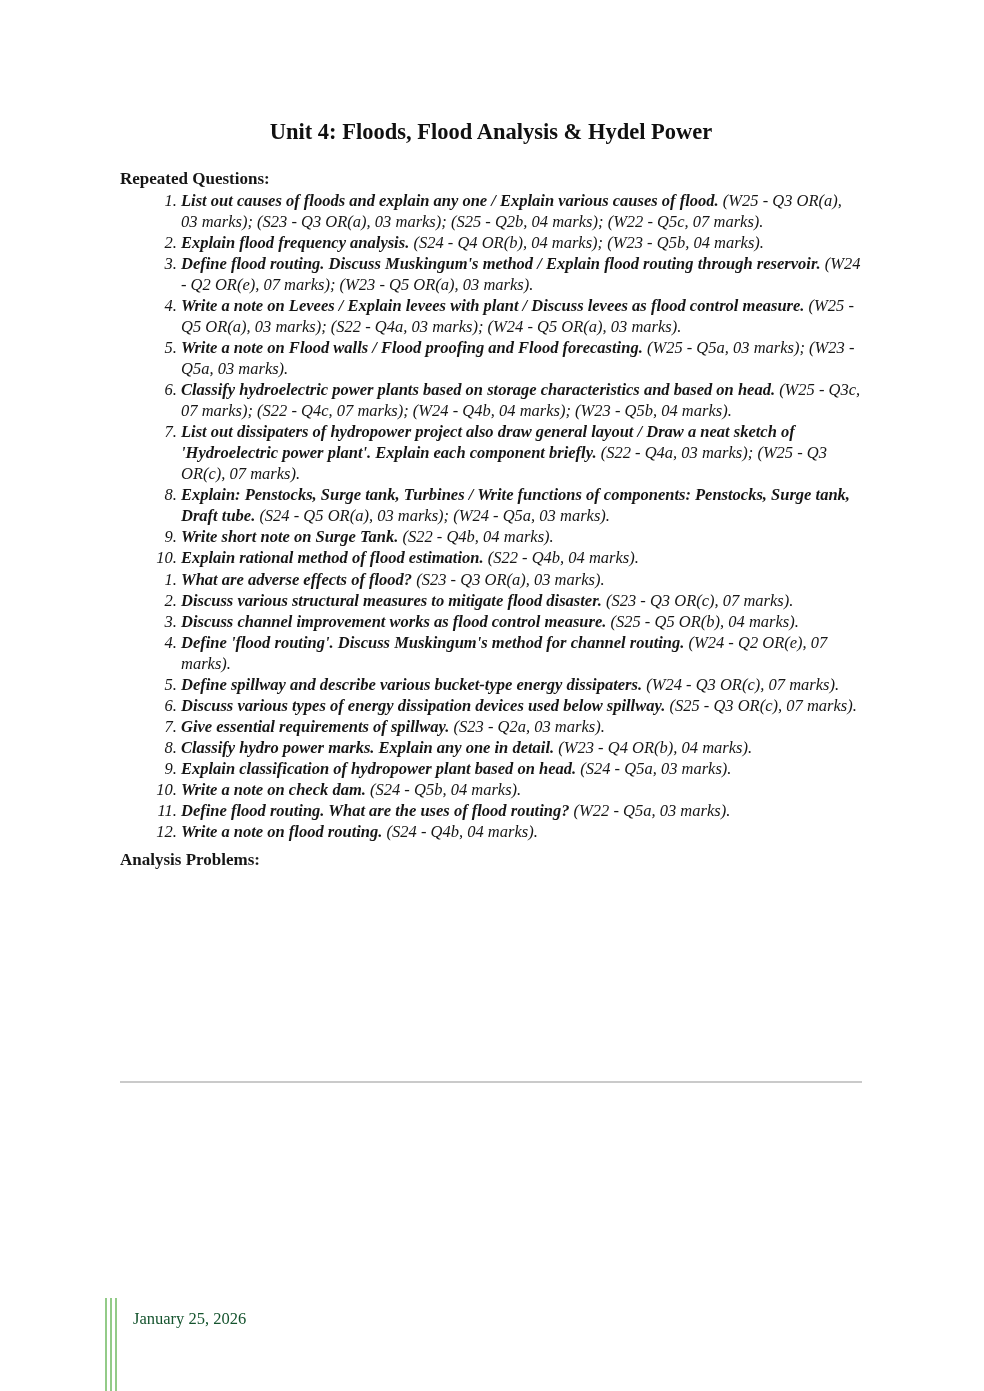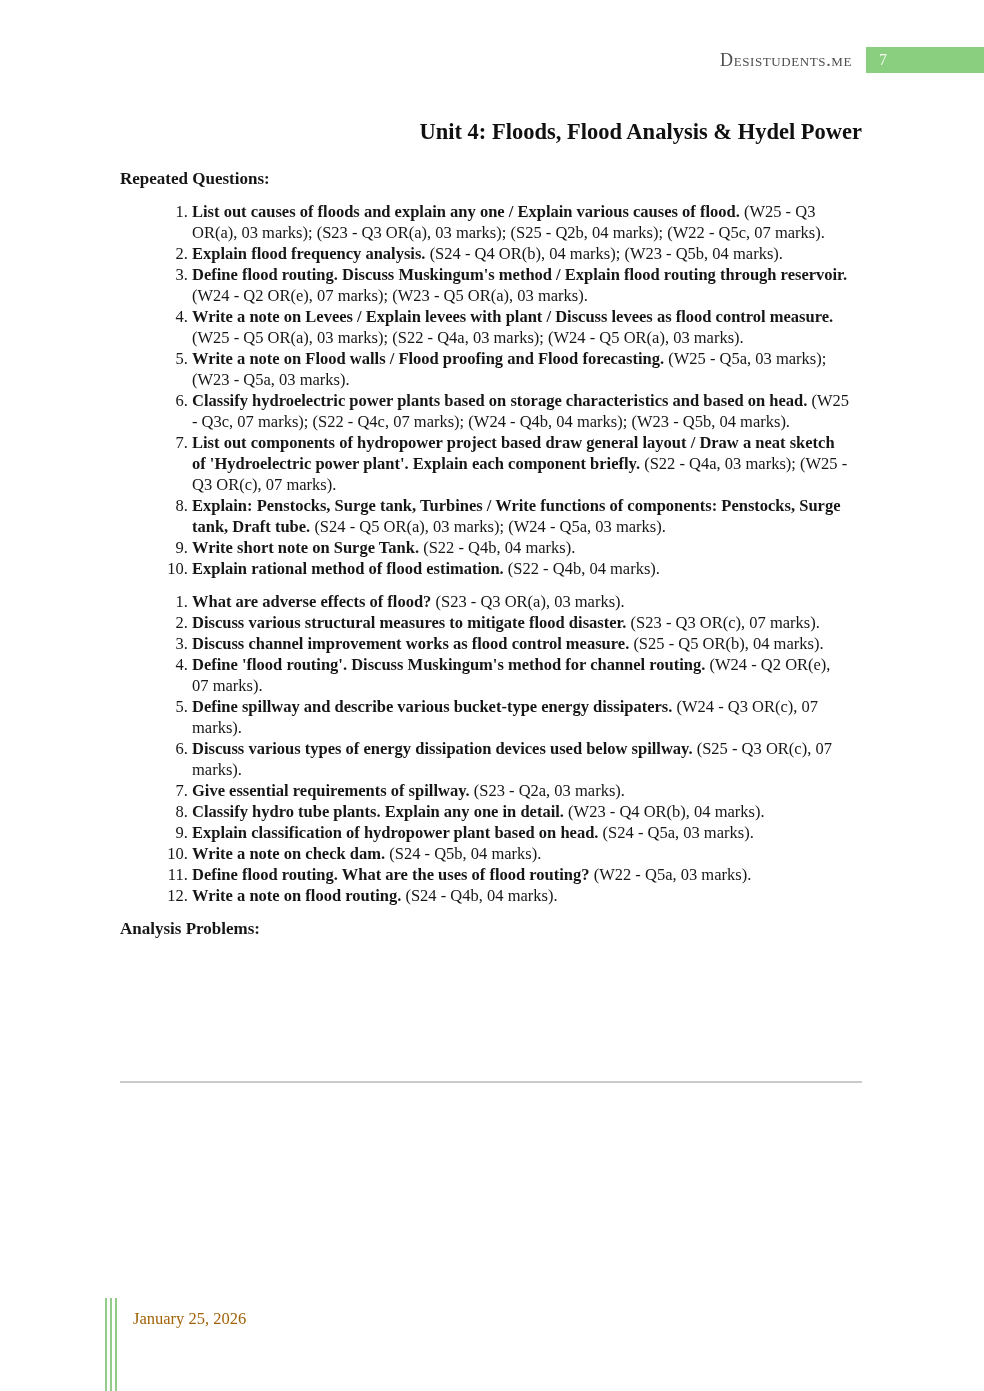--- a/index.html
+++ b/index.html
@@ -18,71 +18,65 @@
     letter-spacing:0.6px; margin-right:14px; line-height:26px;
   }
   .badge {
     width:118px; height:26px; box-sizing:border-box; padding-left:13px;
     display:flex; align-items:center; color:#f4faf0; font-size:16px;
   }
   
   .content { position:absolute; left:120px; width:742px; top:118px; }
   .title {
     font-size:22.5px; line-height:28px; font-weight:bold;
-    text-align:right; margin:0 0 22px 0; color:#101010;
+    text-align:center; margin:0 0 22px 0; color:#101010;
   }
   .section-heading { font-weight:bold; font-size:17px; line-height:21px;margin-top:7px; }
-  ol.qlist { margin:12px; padding:0 0 0 60px; font-size:16.5px; line-height:21px; }
+  ol.qlist { margin:1px; padding:0 0 0 60px; font-size:16.5px; line-height:21px;font-style:italic; }
   ol.qlist li { margin:0; }
   .q { font-weight:bold; }
   .m { font-weight:normal; }
   
   .rule { position:absolute; left:120px; width:742px; top:1081px; height:2px; background:#cacaca; }
   
   .footer-bars { position:absolute; left:105px; bottom:0; height:93px; display:flex; }
   .footer-bars i { display:block; width:2px; margin-right:3px; }
-  .footer-date { position:absolute; left:133px; top:1309px; font-size:16.5px; color:#a16207; }
+  .footer-date { position:absolute; left:133px; top:1309px; font-size:16.5px; color:#14532d; }
 </style>
 </head>
 <body>
 
 <div class="page">
 
-  <div class="header">
-    <span class="site">Desistudents.me</span>
-    <span class="badge" style="background: rgb(138, 206, 127); color: rgb(244, 250, 240);">
-        <span>7</span>
-      </span>
-  </div>
 
   <div class="content">
     <h1 class="title">Unit 4: Floods, Flood Analysis &amp; Hydel Power</h1>
     <div id="sections">
         <div class="section-heading">Repeated Questions:</div>
         <ol class="qlist">
           <li><span class="q">List out causes of floods and explain any one / Explain various causes of flood.</span> <span class="m">(W25 - Q3 OR(a), 03 marks); (S23 - Q3 OR(a), 03 marks); (S25 - Q2b, 04 marks); (W22 - Q5c, 07 marks).</span></li>
           <li><span class="q">Explain flood frequency analysis.</span> <span class="m">(S24 - Q4 OR(b), 04 marks); (W23 - Q5b, 04 marks).</span></li>
           <li><span class="q">Define flood routing. Discuss Muskingum's method / Explain flood routing through reservoir.</span> <span class="m">(W24 - Q2 OR(e), 07 marks); (W23 - Q5 OR(a), 03 marks).</span></li>
           <li><span class="q">Write a note on Levees / Explain levees with plant / Discuss levees as flood control measure.</span> <span class="m">(W25 - Q5 OR(a), 03 marks); (S22 - Q4a, 03 marks); (W24 - Q5 OR(a), 03 marks).</span></li>
           <li><span class="q">Write a note on Flood walls / Flood proofing and Flood forecasting.</span> <span class="m">(W25 - Q5a, 03 marks); (W23 - Q5a, 03 marks).</span></li>
           <li><span class="q">Classify hydroelectric power plants based on storage characteristics and based on head.</span> <span class="m">(W25 - Q3c, 07 marks); (S22 - Q4c, 07 marks); (W24 - Q4b, 04 marks); (W23 - Q5b, 04 marks).</span></li>
-          <li><span class="q">List out components of hydropower project based draw general layout / Draw a neat sketch of 'Hydroelectric power plant'. Explain each component briefly.</span> <span class="m">(S22 - Q4a, 03 marks); (W25 - Q3 OR(c), 07 marks).</span></li>
+          <li><span class="q">List out dissipaters of hydropower project also draw general layout / Draw a neat sketch of 'Hydroelectric power plant'. Explain each component briefly.</span> <span class="m">(S22 - Q4a, 03 marks); (W25 - Q3 OR(c), 07 marks).</span></li>
           <li><span class="q">Explain: Penstocks, Surge tank, Turbines / Write functions of components: Penstocks, Surge tank, Draft tube.</span> <span class="m">(S24 - Q5 OR(a), 03 marks); (W24 - Q5a, 03 marks).</span></li>
           <li><span class="q">Write short note on Surge Tank.</span> <span class="m">(S22 - Q4b, 04 marks).</span></li>
           <li><span class="q">Explain rational method of flood estimation.</span> <span class="m">(S22 - Q4b, 04 marks).</span></li>
         </ol>
         <ol class="qlist">
           <li><span class="q">What are adverse effects of flood?</span> <span class="m">(S23 - Q3 OR(a), 03 marks).</span></li>
           <li><span class="q">Discuss various structural measures to mitigate flood disaster.</span> <span class="m">(S23 - Q3 OR(c), 07 marks).</span></li>
           <li><span class="q">Discuss channel improvement works as flood control measure.</span> <span class="m">(S25 - Q5 OR(b), 04 marks).</span></li>
           <li><span class="q">Define 'flood routing'. Discuss Muskingum's method for channel routing.</span> <span class="m">(W24 - Q2 OR(e), 07 marks).</span></li>
           <li><span class="q">Define spillway and describe various bucket-type energy dissipaters.</span> <span class="m">(W24 - Q3 OR(c), 07 marks).</span></li>
           <li><span class="q">Discuss various types of energy dissipation devices used below spillway.</span> <span class="m">(S25 - Q3 OR(c), 07 marks).</span></li>
           <li><span class="q">Give essential requirements of spillway.</span> <span class="m">(S23 - Q2a, 03 marks).</span></li>
-          <li><span class="q">Classify hydro tube plants. Explain any one in detail.</span> <span class="m">(W23 - Q4 OR(b), 04 marks).</span></li>
+          <li><span class="q">Classify hydro power marks. Explain any one in detail.</span> <span class="m">(W23 - Q4 OR(b), 04 marks).</span></li>
           <li><span class="q">Explain classification of hydropower plant based on head.</span> <span class="m">(S24 - Q5a, 03 marks).</span></li>
           <li><span class="q">Write a note on check dam.</span> <span class="m">(S24 - Q5b, 04 marks).</span></li>
           <li><span class="q">Define flood routing. What are the uses of flood routing?</span> <span class="m">(W22 - Q5a, 03 marks).</span></li>
           <li><span class="q">Write a note on flood routing.</span> <span class="m">(S24 - Q4b, 04 marks).</span></li>
         </ol>
         <div class="section-heading">Analysis Problems:</div>
       </div>
   </div>
 
   <div class="rule"></div>

